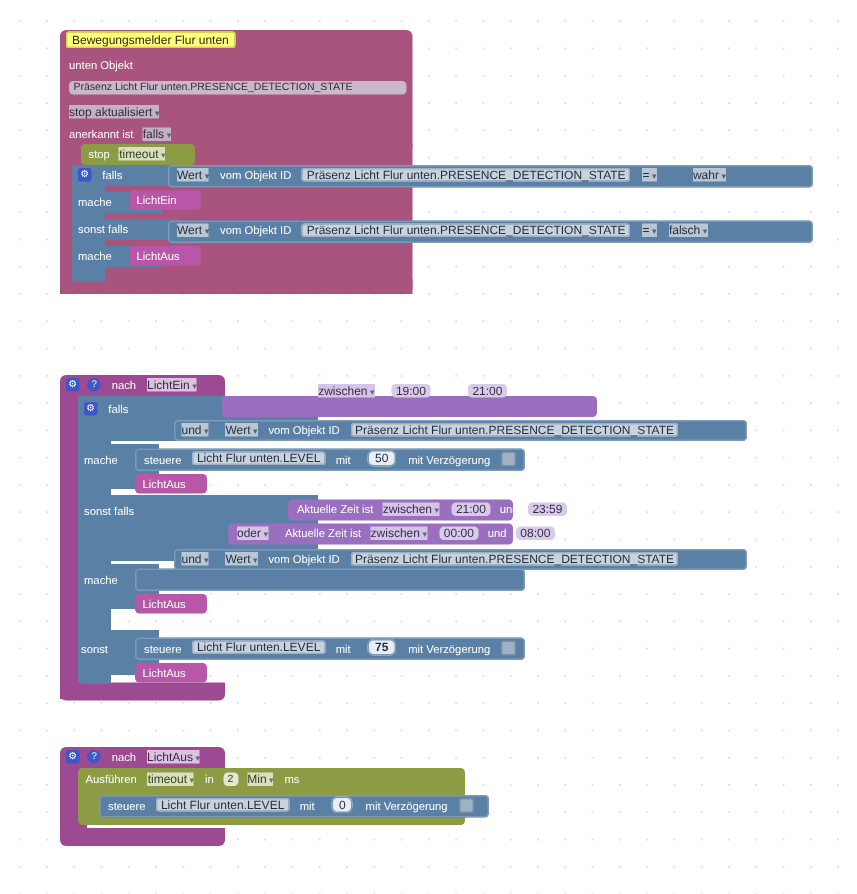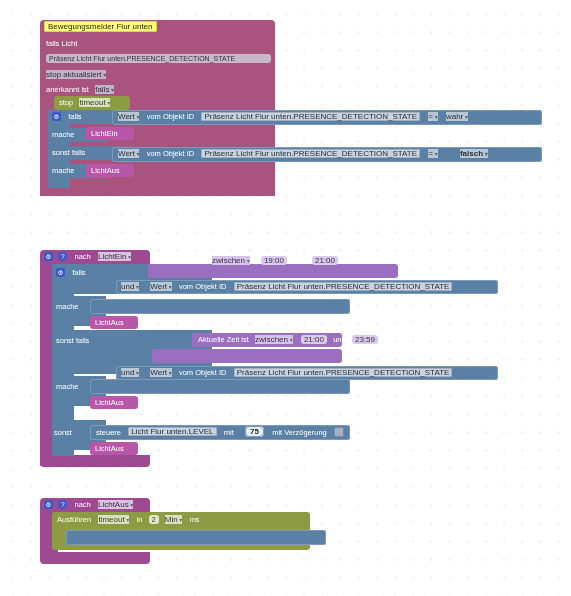--- a/index.html
+++ b/index.html
@@ -68,21 +68,21 @@
 
   <div class="blk c-event" style="left:40px;top:20px;width:235px;height:78px;border-radius:4px 4px 0 0;"></div>
   <div class="blk c-event" style="left:40px;top:96px;width:235px;height:100px;border-radius:0 0 4px 4px;"></div>
   <div class="blk" style="left:40px;top:186px;width:235px;height:10px;background:#a8547f;"></div>
 
   <div class="row" style="left:44px;top:22px;">
     <span class="fld-yel">Bewegungsmelder Flur unten</span>
   </div>
 
   <div class="row" style="left:46px;top:39px;">
-    <span class="lbl">falls Licht</span>
+    <span class="lbl">unten Objekt</span>
   </div>
 
   <div class="row" style="left:46px;top:54px;">
     <span class="fld" style="width:219px;">Präsenz Licht Flur unten.PRESENCE_DETECTION_STATE</span>
   </div>
 
   <div class="row" style="left:46px;top:70px;">
     <span class="fld-dd">stop aktualisiert</span>
   </div>
 
@@ -107,42 +107,42 @@
     <span class="gear">⚙</span>
     <span class="lbl" style="margin-left:5px;">falls</span>
   </div>
 
   <div class="blk c-logic" style="left:112px;top:110px;width:430px;height:15px;border-radius:3px;box-shadow:inset 0 0 0 1px #7d9bb8;"></div>
   <div class="row" style="left:118px;top:112px;">
     <span class="fld-dd-b">Wert</span>
     <span class="lbl" style="margin-left:5px;">vom Objekt ID</span>
     <span class="fld-txtin" style="margin-left:5px;width:212px;">Präsenz Licht Flur unten.PRESENCE_DETECTION_STATE</span>
     <span class="fld-dd-b" style="margin-left:6px;width:16px;text-align:center;">=</span>
-    <span class="fld-dd-b" style="margin-left:6px;">wahr</span>
+    <span class="fld-dd-b" style="margin-left:22px;">wahr</span>
   </div>
 
   <div class="row" style="left:52px;top:130px;">
     <span class="lbl">mache</span>
   </div>
   <div class="blk c-func" style="left:86px;top:127px;width:48px;height:13px;border-radius:3px;"></div>
   <div class="row" style="left:91px;top:129px;">
     <span class="lbl">LichtEin</span>
   </div>
 
   <div class="row" style="left:52px;top:148px;">
     <span class="lbl">sonst falls</span>
   </div>
 
   <div class="blk c-logic" style="left:112px;top:147px;width:430px;height:15px;border-radius:3px;box-shadow:inset 0 0 0 1px #7d9bb8;"></div>
   <div class="row" style="left:118px;top:149px;">
     <span class="fld-dd-b">Wert</span>
     <span class="lbl" style="margin-left:5px;">vom Objekt ID</span>
     <span class="fld-txtin" style="margin-left:5px;width:212px;">Präsenz Licht Flur unten.PRESENCE_DETECTION_STATE</span>
     <span class="fld-dd-b" style="margin-left:6px;width:16px;text-align:center;">=</span>
-    <span class="fld-dd-b" style="margin-left:20px;font-weight:bold;">falsch</span>
+    <span class="fld-dd-b" style="margin-left:6px;">falsch</span>
   </div>
 
   <div class="row" style="left:52px;top:166px;">
     <span class="lbl">mache</span>
   </div>
   <div class="blk c-func" style="left:86px;top:164px;width:48px;height:13px;border-radius:3px;"></div>
   <div class="row" style="left:91px;top:166px;">
     <span class="lbl">LichtAus</span>
   </div>
 
@@ -184,40 +184,56 @@
     <span class="fld-dd-b" style="margin-left:9px;">Wert</span>
     <span class="lbl" style="margin-left:5px;">vom Objekt ID</span>
     <span class="fld-txtin" style="margin-left:5px;width:212px;">Präsenz Licht Flur unten.PRESENCE_DETECTION_STATE</span>
   </div>
 
   <div class="row" style="left:56px;top:302px;">
     <span class="lbl">mache</span>
   </div>
 
   <div class="blk c-ctrl" style="left:90px;top:299px;width:260px;height:15px;border-radius:3px;box-shadow:inset 0 0 0 1px #7d9bb8;"></div>
+  <div class="row" style="left:96px;top:301px;">
+    <span class="lbl">steuere</span>
+    <span class="fld-txtin" style="margin-left:5px;width:110px;">Licht Flur unten.LEVEL</span>
+    <span class="lbl" style="margin-left:5px;">mit</span>
+    <span class="fld-num" style="margin-left:9px;">50</span>
+    <span class="lbl" style="margin-left:6px;">mit Verzögerung</span>
+    <span class="chk" style="margin-left:5px;"></span>
+  </div>
 
   <div class="blk c-func" style="left:90px;top:316px;width:48px;height:13px;border-radius:3px;"></div>
   <div class="row" style="left:95px;top:318px;">
     <span class="lbl">LichtAus</span>
   </div>
 
   <div class="row" style="left:56px;top:336px;">
     <span class="lbl">sonst falls</span>
   </div>
 
   <div class="blk c-time" style="left:192px;top:333px;width:150px;height:14px;border-radius:3px;"></div>
   <div class="row" style="left:198px;top:335px;text-align:center;">
     <span class="lbl">Aktuelle Zeit ist</span>
     <span class="fld-dd" style="margin-left:4px;background:#d4c4e8;color:#3a2b4c;">zwischen</span>
     <span class="fld-time" style="margin-left:6px;">21:00</span>
     <span class="lbl" style="margin-left:4px;">und</span>
     <span class="fld-time" style="margin-left:4px;">23:59</span>
   </div>
 
   <div class="blk c-time" style="left:152px;top:349px;width:190px;height:14px;border-radius:3px;"></div>
+  <div class="row" style="left:158px;top:351px;">
+    <span class="fld-dd" style="background:#d4c4e8;color:#3a2b4c;">oder</span>
+    <span class="lbl" style="margin-left:9px;">Aktuelle Zeit ist</span>
+    <span class="fld-dd" style="margin-left:4px;background:#d4c4e8;color:#3a2b4c;">zwischen</span>
+    <span class="fld-time" style="margin-left:6px;">00:00</span>
+    <span class="lbl" style="margin-left:4px;">und</span>
+    <span class="fld-time" style="margin-left:4px;">08:00</span>
+  </div>
 
   <div class="blk c-ctrl" style="left:116px;top:366px;width:382px;height:14px;border-radius:3px;box-shadow:inset 0 0 0 1px #7d9bb8;"></div>
   <div class="row" style="left:121px;top:368px;">
     <span class="fld-dd-b">und</span>
     <span class="fld-dd-b" style="margin-left:9px;">Wert</span>
     <span class="lbl" style="margin-left:5px;">vom Objekt ID</span>
     <span class="fld-txtin" style="margin-left:5px;width:212px;">Präsenz Licht Flur unten.PRESENCE_DETECTION_STATE</span>
   </div>
 
   <div class="row" style="left:56px;top:382px;">
@@ -265,14 +281,22 @@
   <div class="row" style="left:57px;top:515px;">
     <span class="lbl">Ausführen</span>
     <span class="fld-dd" style="margin-left:5px;background:#d9dfc2;color:#3b3f1e;">timeout</span>
     <span class="lbl" style="margin-left:5px;">in</span>
     <span class="fld" style="margin-left:4px;background:#e3e8cf;color:#32360f;">2</span>
     <span class="fld-dd" style="margin-left:4px;background:#d9dfc2;color:#3b3f1e;">Min</span>
     <span class="lbl" style="margin-left:5px;">ms</span>
   </div>
 
   <div class="blk c-ctrl" style="left:66px;top:530px;width:260px;height:15px;border-radius:3px;box-shadow:inset 0 0 0 1px #7d9bb8;"></div>
+  <div class="row" style="left:72px;top:532px;">
+    <span class="lbl">steuere</span>
+    <span class="fld-txtin" style="margin-left:5px;width:110px;">Licht Flur unten.LEVEL</span>
+    <span class="lbl" style="margin-left:5px;">mit</span>
+    <span class="fld-num" style="margin-left:9px;">0</span>
+    <span class="lbl" style="margin-left:6px;">mit Verzögerung</span>
+    <span class="chk" style="margin-left:5px;"></span>
+  </div>
 
 </div>
 
 </body></html>

